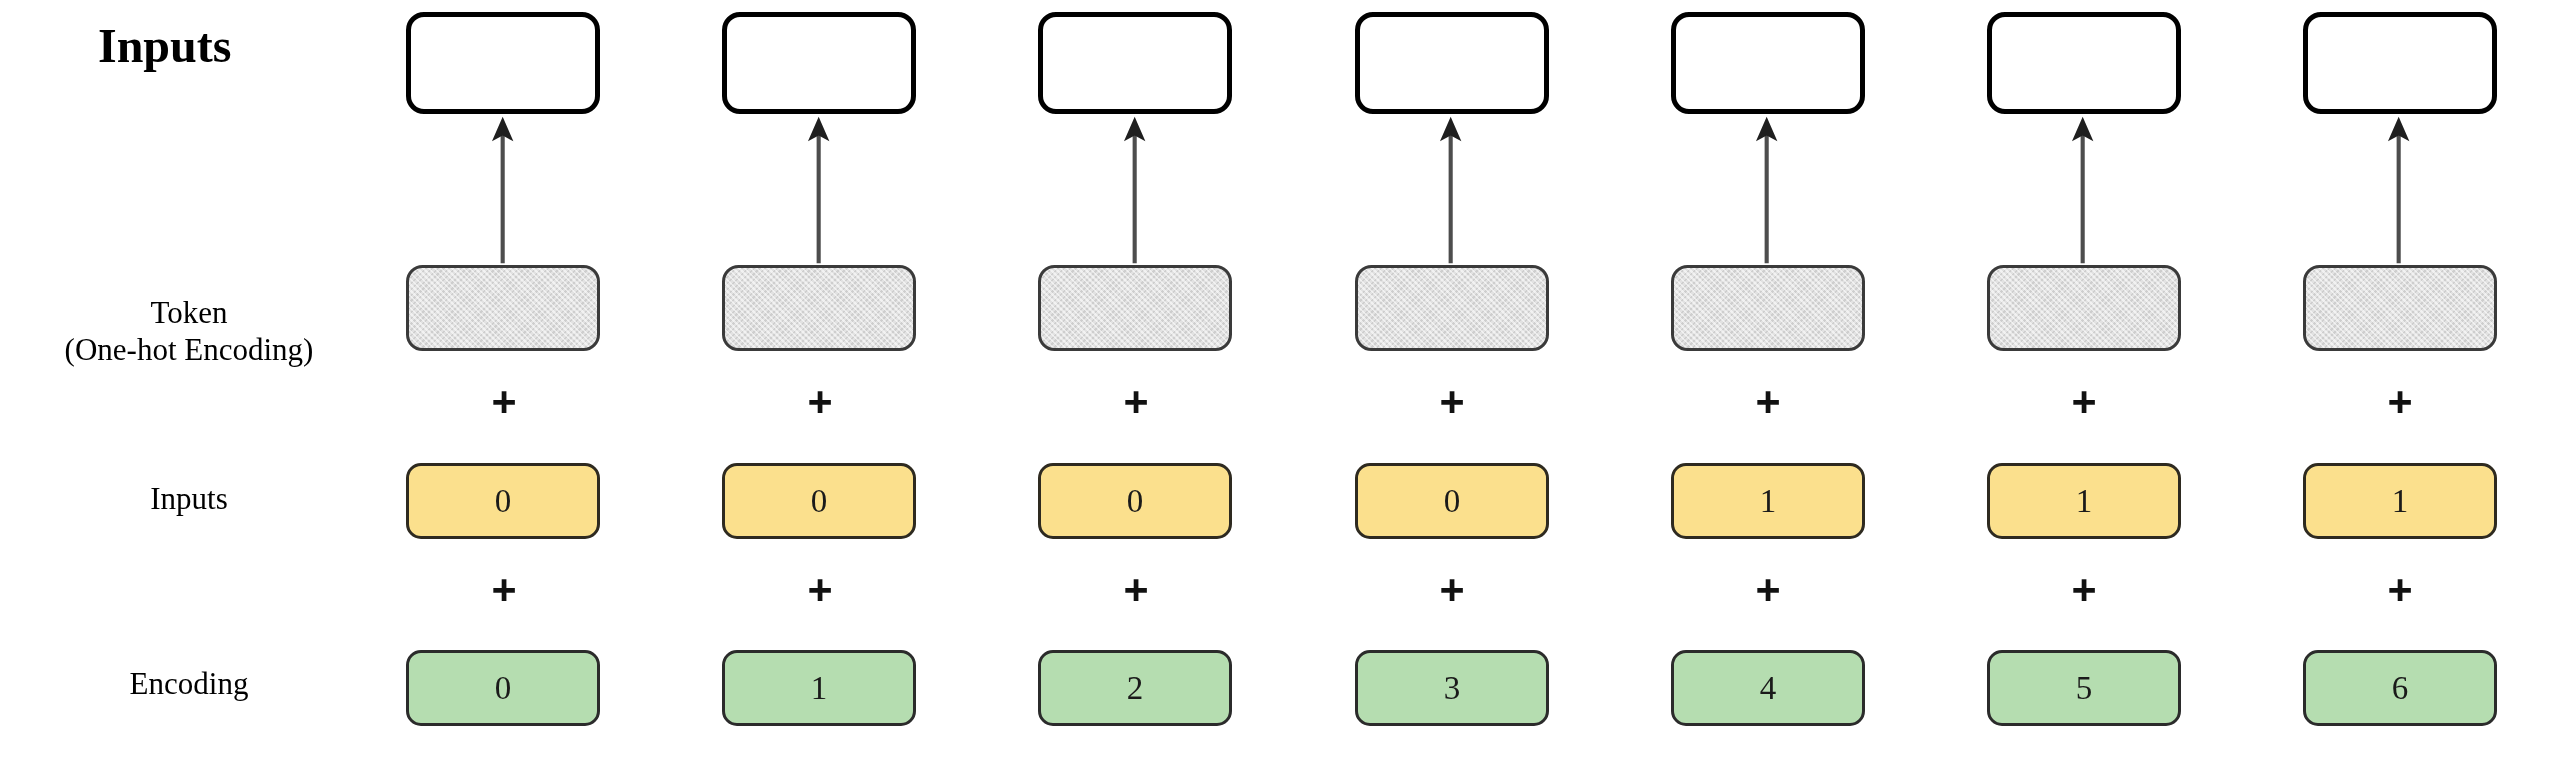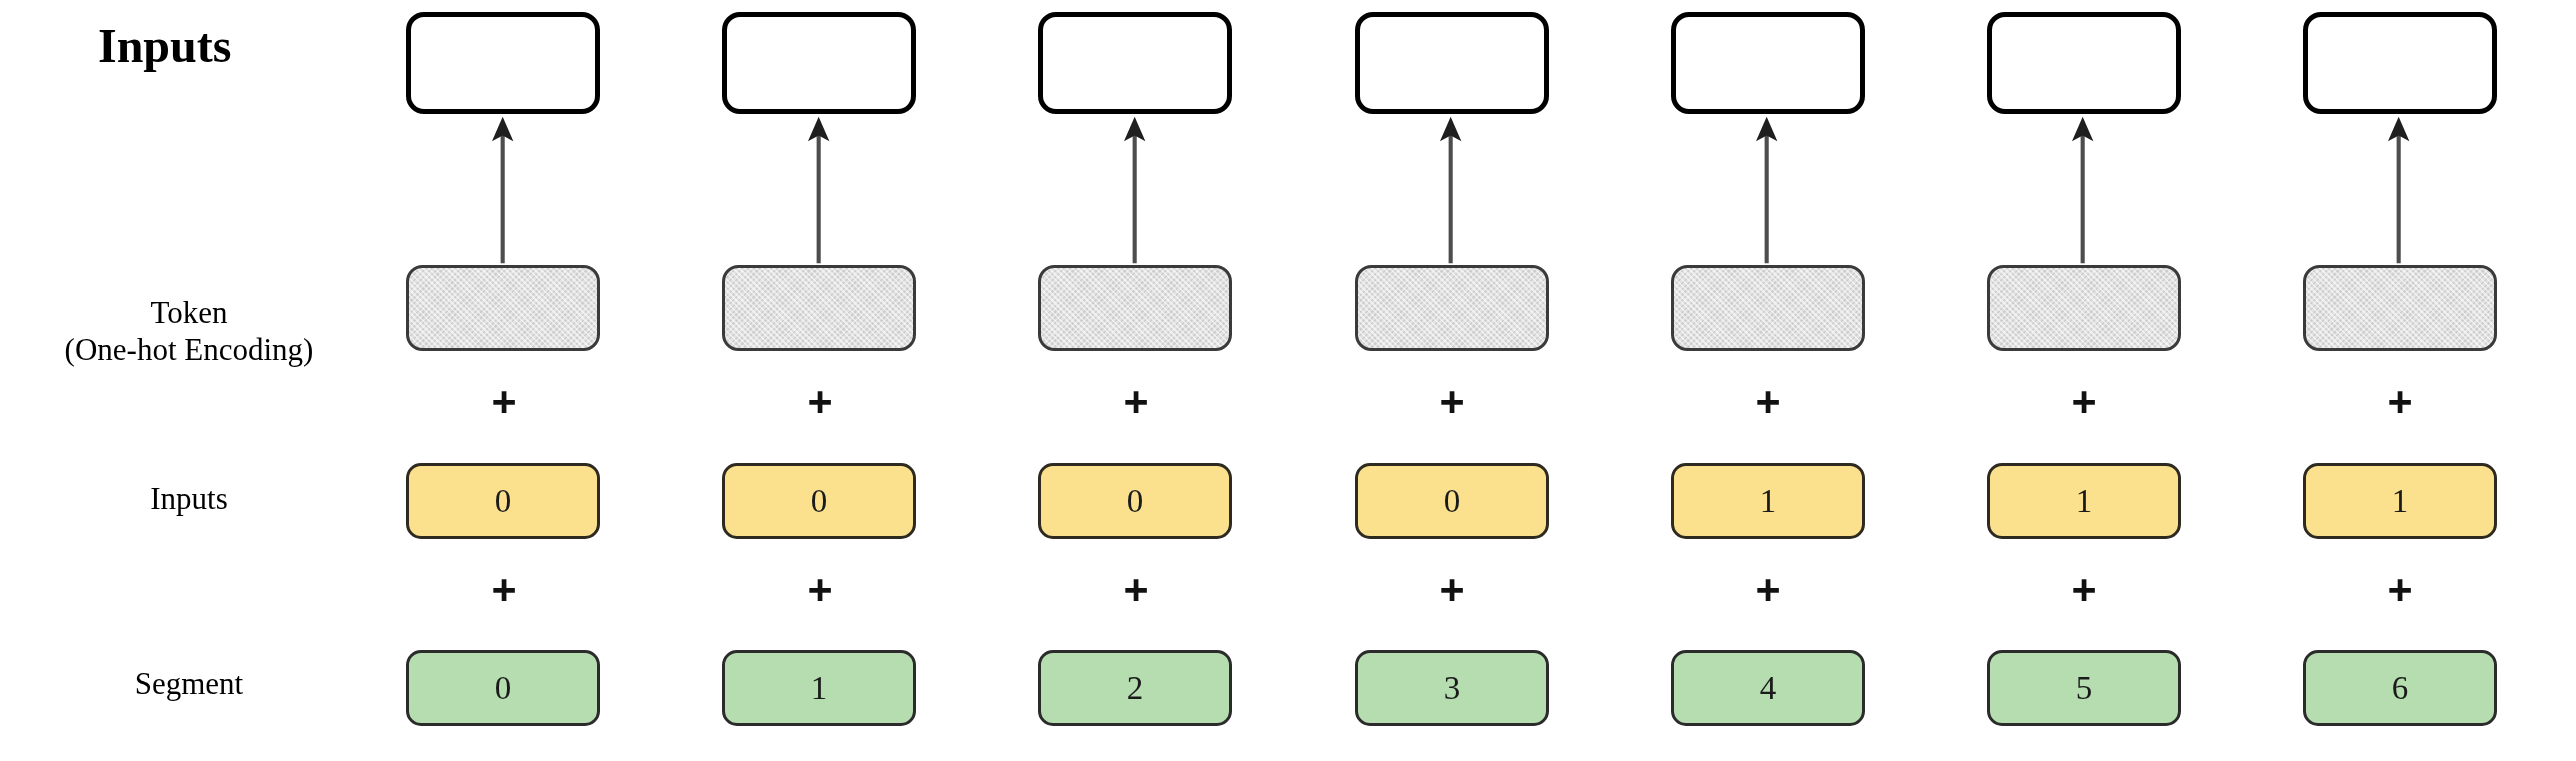--- a/index.html
+++ b/index.html
@@ -121,21 +121,21 @@
 
 <div id="diagram">
 
   <div class="row-label inputs-label" style="top: 18px;">Inputs</div>
 
   <div class="row-label token-label" style="top: 295px;">Token
 (One-hot Encoding)</div>
 
   <div class="row-label segment-label" style="top: 481px;">Inputs</div>
 
-  <div class="row-label position-label" style="top: 666px;">Segment</div>
+  <div class="row-label position-label" style="top: 666px;">Encoding</div>
 
   <div class="cell cell-input" style="left: 406px; top: 11.5px; width: 194px; height: 102px;"></div>
   <svg class="arrow-svg" style="left: 487px; top: 115px;" width="33" height="150" viewBox="0 0 40 182">
     <line x1="19" y1="180" x2="19" y2="22" stroke="#4d4d4d" stroke-width="5"></line>
     <polygon points="19,2 6,32 19,25 32,32" fill="#1f1f1f"></polygon>
   </svg>
   <div class="cell cell-token" style="left: 406px; top: 265px; width: 194px; height: 86px;"></div>
   <div class="plus" style="left: 504px; top: 380px;">+</div>
   <div class="cell cell-segment" style="left: 406px; top: 463px; width: 194px; height: 76px;">0</div>
   <div class="plus" style="left: 504px; top: 568px;">+</div>

